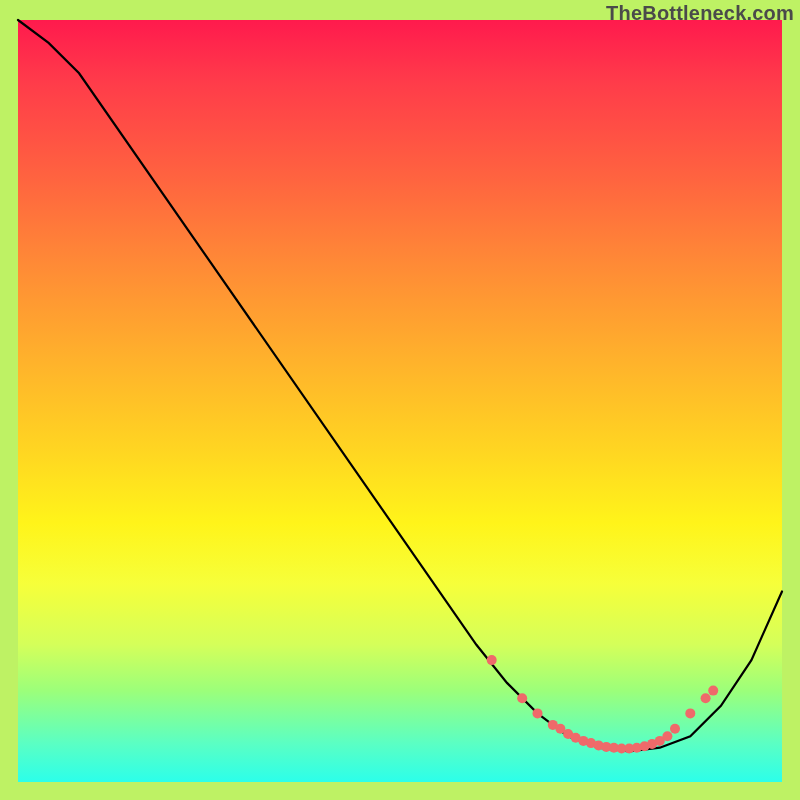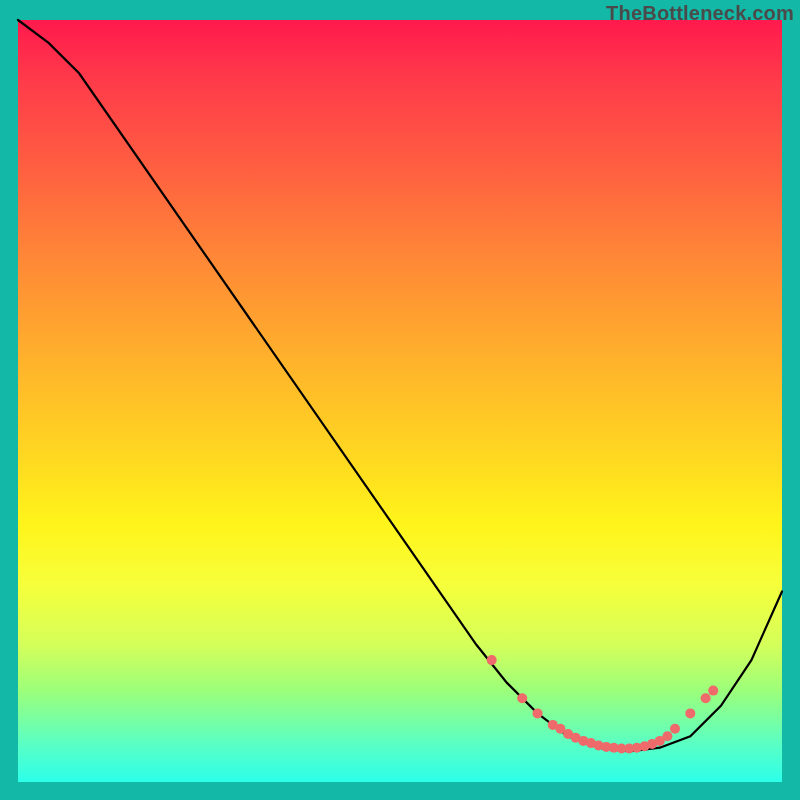--- a/index.html
+++ b/index.html
@@ -10,21 +10,21 @@
     background: #000;
     overflow: hidden;
     font-family: Arial, Helvetica, sans-serif;
   }
   .frame {
     position: absolute;
     left: 0;
     top: 0;
     width: 800px;
     height: 800px;
-    background: #14b8a6;
+    background: #bef264;
     text-decoration: underline;
   }
   .plot {
     position: absolute;
     
     left: 18px;
     top: 20px;
     width: 764px;   
     height: 762px;  
     

